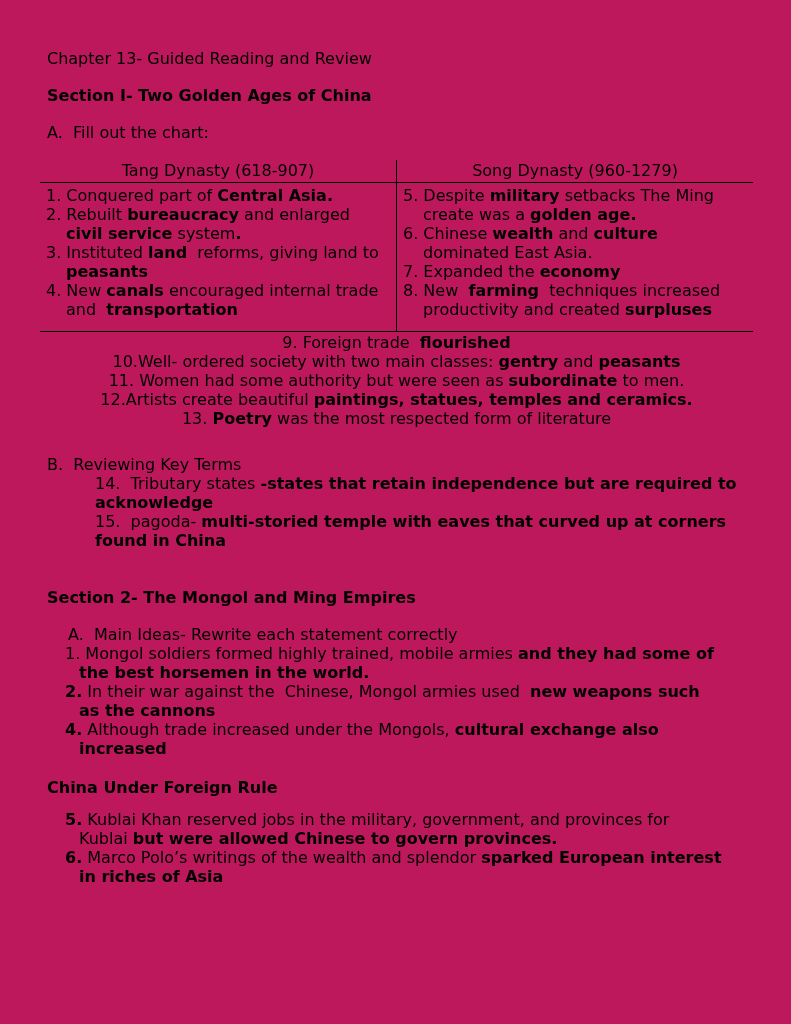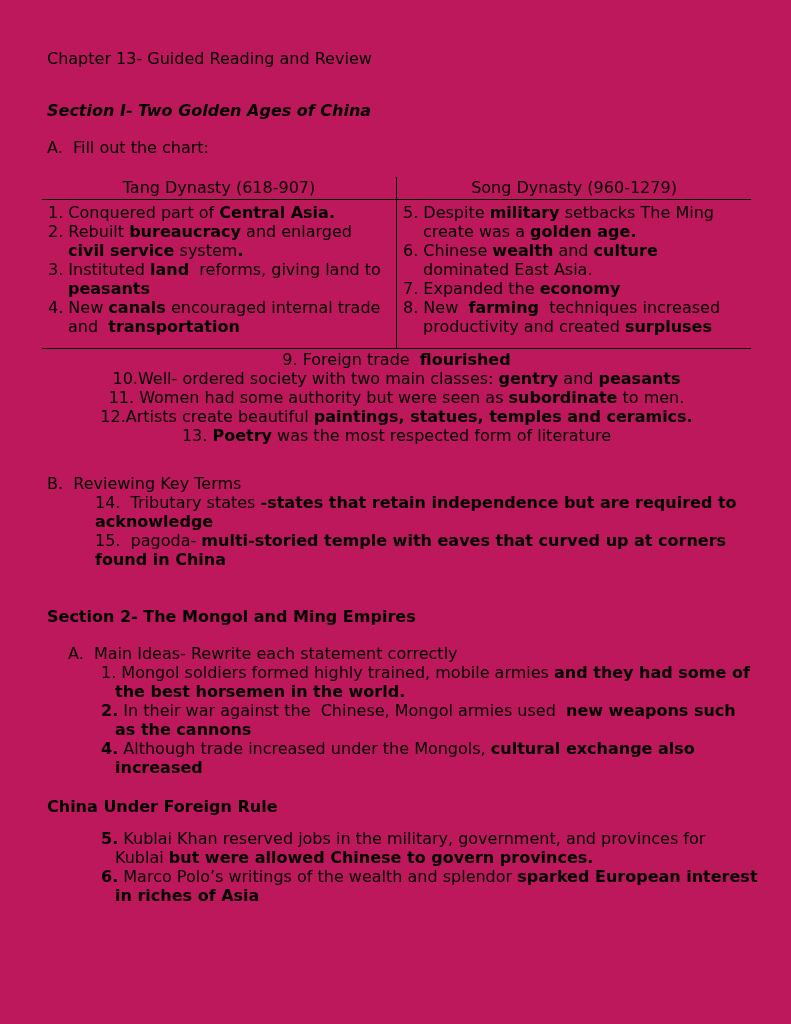--- a/index.html
+++ b/index.html
@@ -14,29 +14,29 @@
     font-size: 16px;
     line-height: 19px;
     overflow: hidden;
   }
   p { margin: 0; }
   .b { font-weight: bold; }
   .line { white-space: pre-wrap; }
   .rich .line { white-space: pre-wrap; }
 
   .doc-title   { margin: 0 0 0 47px; padding-top: 49px; }
-  .sec1-head   { margin: 33px 0 0 47px; font-weight: bold; font-style: italic; }
+  .sec1-head   { margin: 18px 0 0 47px; font-weight: bold; }
   .instr       { margin: 18px 0 0 47px; }
 
   table.dyn {
     margin: 16px 0 0 38px;
     width: 717px;
     border-collapse: collapse;
     table-layout: fixed;
-    border: 4px solid #be185d;
+    border: 2px solid #be185d;
   }
   table.dyn th, table.dyn td { border: 1px solid #000000; }
   table.dyn th {
     font-weight: normal;
     text-align: center;
     padding: 1px 0 2px 0;
   }
   td.body-cell {
     vertical-align: top;
     padding: 3px 2px 12px 6px;
@@ -46,21 +46,21 @@
     vertical-align: top;
     text-align: center;
     padding: 1px 0 4px 0;
   }
 
   .kt-label  { margin: 21px 0 0 47px; }
   .kt-item   { margin-left: 95px; }
 
   .sec2-head   { margin: 38px 0 0 47px; font-weight: bold; }
   .main-ideas  { margin: 18px 0 0 68px; }
-  .s2-item     { margin-left: 101px; }
+  .s2-item     { margin-left: 65px; }
   .s2-item .line + .line { padding-left: 14px; }
   .china-head  { margin: 20px 0 0 47px; font-weight: bold; }
   .china-first { margin-top: 13px; }
 </style>
 </head>
 <body>
 
 <div class="page">
 
   <p class="doc-title line">Chapter 13- Guided Reading and Review</p>

